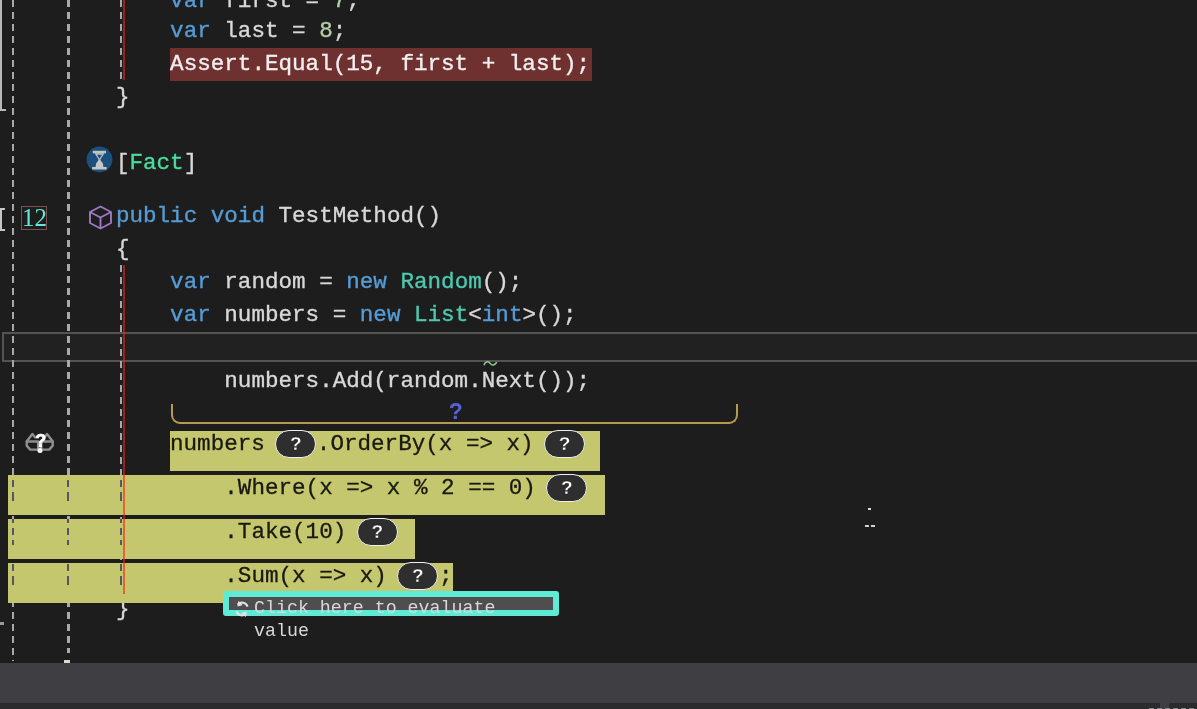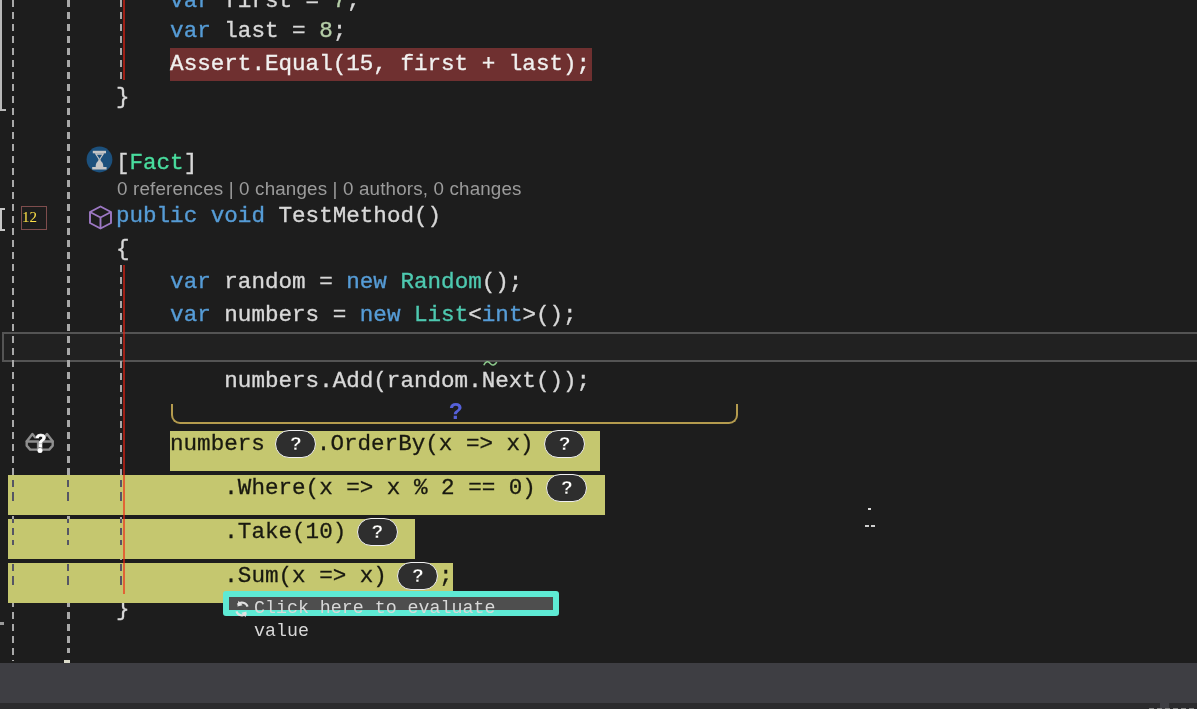--- a/index.html
+++ b/index.html
@@ -37,22 +37,20 @@
   <div class="ln" style="top:48px;color:#f1f0ef;">            Assert.Equal(15, first + last);</div>
   <div class="ln" style="top:81px;">        }</div>
   <div class="ln" style="top:147px;">        [<span style="color:#49dd9e;">Fact</span>]</div>
   <div class="ln" style="top:200px;"><span class="kw">        public void</span> TestMethod()</div>
   <div class="ln" style="top:233px;">        {</div>
   <div class="ln" style="top:266px;"><span class="kw">            var</span> random = <span class="kw">new</span> <span class="ty">Random</span>();</div>
   <div class="ln" style="top:299px;"><span class="kw">            var</span> numbers = <span class="kw">new</span> <span class="ty">List</span>&lt;<span class="kw">int</span>&gt;();</div>
   <div class="ln" style="top:365px;">                numbers.Add(random.Next());</div>
   <div class="ln" style="top:593px;">        }</div>
 
-  <div style="position:absolute;left:117px;top:178px;height:21px;line-height:21px;letter-spacing:0.16px;
-       font-family:'Liberation Sans',sans-serif;font-size:18.8px;color:#9b9b9b;">0 references | 0 changes | 0 authors, 0 changes</div>
 
   <svg style="position:absolute;left:483px;top:360px;" width="16" height="7" viewBox="0 0 16 7">
     <path d="M0.8 5.2 c1.8 -4.2 4.6 -4.4 6.6 -1.6 c1.6 2.2 4.4 1.8 6.4 -1.4" fill="none" stroke="#8cc98c" stroke-width="1.6"></path>
   </svg>
 
   <div style="position:absolute;left:171px;top:404px;width:563px;height:18px;
        border-left:2px solid #b49b4e;border-right:2px solid #b49b4e;border-bottom:2px solid #b49b4e;
        border-bottom-left-radius:9px;border-bottom-right-radius:9px;"></div>
   <div style="position:absolute;left:446px;top:400px;width:20px;height:26px;color:#5560d8;
        font-size:23px;font-weight:bold;text-align:center;line-height:26px;">?</div>
@@ -110,22 +108,22 @@
       <path d="M28.6 11.3 L23 4 L20.4 7.2"></path>
       <path d="M14.2 12.6 q1.8 2.3 3.6 0"></path>
       <path d="M2.7 11.5 H14.1 V19.6 H6.2 L2.7 15.6 Z"></path>
       <path d="M28.7 11.5 H17.3 V19.6 H25.2 L28.7 15.6 Z"></path>
     </g>
     <text x="11.3" y="16.8" font-size="18" font-weight="bold" fill="#ffffff" stroke="#ffffff" stroke-width="0.7" font-family="Liberation Sans">?</text>
     <circle cx="16" cy="20.6" r="2.5" fill="#ffffff"></circle>
   </svg>
 
   <div style="position:absolute;left:21px;top:206px;width:26px;height:24px;border:1.5px solid #7e4d4d;
-       box-sizing:border-box;text-align:left;font-family:'Liberation Serif',serif;font-size:15px;
-       line-height:21px;color:#fde047;">12</div>
+       box-sizing:border-box;text-align:center;font-family:'Liberation Serif',serif;font-size:25px;
+       line-height:21px;color:#5eead4;">12</div>
 
   <div style="position:absolute;left:0;top:207.5px;width:2px;height:23px;background:#c6c6c6;"></div>
   <div style="position:absolute;left:0;top:207.5px;width:4.5px;height:2px;background:#c6c6c6;"></div>
   <div style="position:absolute;left:0;top:228.5px;width:4.5px;height:2px;background:#c6c6c6;"></div>
   <div style="position:absolute;left:0;top:0;width:1.5px;height:111px;background:#b9b9b9;"></div>
   <div style="position:absolute;left:0;top:108.5px;width:6px;height:2.5px;background:#b9b9b9;"></div>
 
   <div style="position:absolute;left:868px;top:507.5px;width:2.5px;height:2.5px;background:#d8d8d8;"></div>
   <div style="position:absolute;left:864.5px;top:524.5px;width:4px;height:2.5px;background:#cfcfcf;"></div>
   <div style="position:absolute;left:871px;top:524.5px;width:4px;height:2.5px;background:#cfcfcf;"></div>

